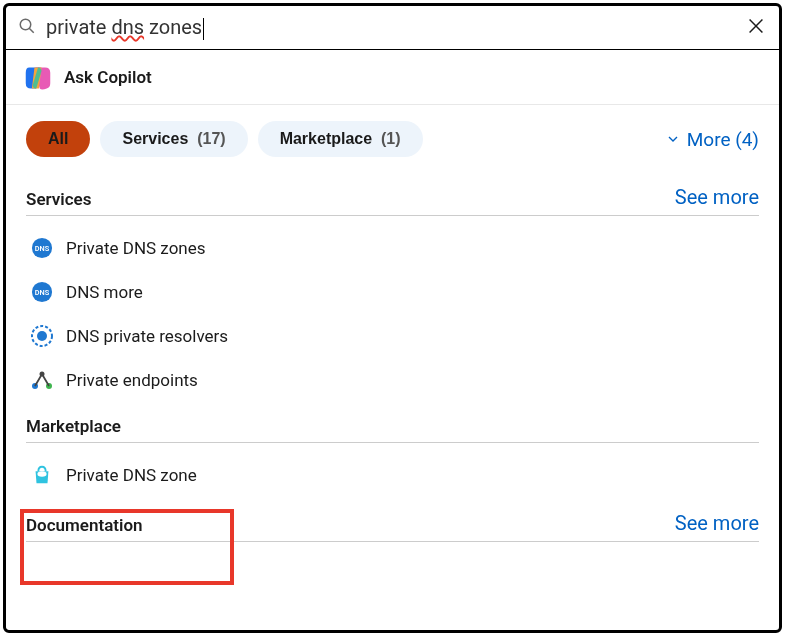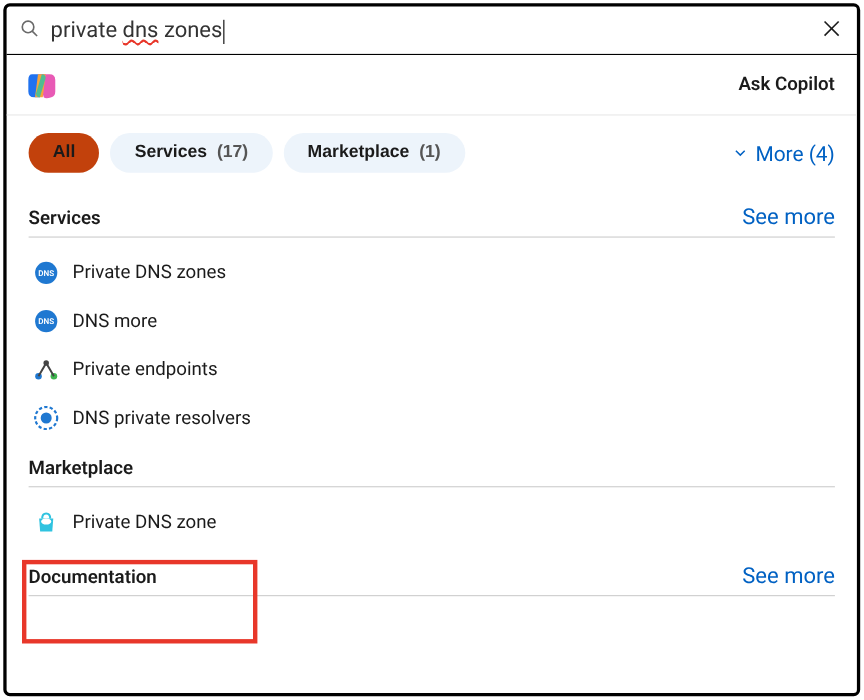--- a/index.html
+++ b/index.html
@@ -46,21 +46,20 @@
     }
     .dropdown {
       padding: 0 0 0 0;
     }
     .copilot-row {
       display: flex;
       align-items: center;
       padding: 14px 20px 14px 18px;
       border-bottom: 1px solid #e8e8e8;
       gap: 14px;
-      justify-content: space-between;
     }
     .copilot-icon {
       width: 26px;
       height: 26px;
       flex-shrink: 0;
     }
     .copilot-label {
       font-size: 17px;
       font-weight: 600;
       color: #1b1b1b;
@@ -239,38 +238,38 @@
           <span class="result-icon">
             <svg width="22" height="22" viewBox="0 0 24 24">
                 <circle cx="12" cy="12" r="11" fill="#1f78d1"></circle>
                 <text x="12" y="15" font-size="8" fill="#fff" text-anchor="middle" font-weight="600">DNS</text>
               </svg>
           </span>
           <span class="result-label">DNS more</span>
         </div>
         <div class="result-item">
           <span class="result-icon">
+            <svg width="24" height="24" viewBox="0 0 24 24">
+                <circle cx="12" cy="12" r="10" fill="none" stroke="#1f78d1" stroke-width="2" stroke-dasharray="3 2"></circle>
+                <circle cx="12" cy="12" r="5" fill="#1f78d1"></circle>
+              </svg>
+          </span>
+          <span class="result-label">DNS private resolvers</span>
+        </div>
+        <div class="result-item">
+          <span class="result-icon">
             <svg width="24" height="24" viewBox="0 0 24 24" fill="none">
                 <circle cx="5" cy="18" r="3" fill="#1f78d1"></circle>
                 <circle cx="19" cy="18" r="3" fill="#3fb54f"></circle>
                 <path d="M5 18 L12 6 L19 18" stroke="#444" stroke-width="1.8" fill="none"></path>
                 <circle cx="12" cy="6" r="2.5" fill="#444"></circle>
               </svg>
           </span>
           <span class="result-label">Private endpoints</span>
         </div>
-        <div class="result-item">
-          <span class="result-icon">
-            <svg width="24" height="24" viewBox="0 0 24 24">
-                <circle cx="12" cy="12" r="10" fill="none" stroke="#1f78d1" stroke-width="2" stroke-dasharray="3 2"></circle>
-                <circle cx="12" cy="12" r="5" fill="#1f78d1"></circle>
-              </svg>
-          </span>
-          <span class="result-label">DNS private resolvers</span>
-        </div>
       </div>
     </div>
 
     <div class="section">
       <div class="section-header">
         <span class="section-title">Marketplace</span>
       </div>
       <div class="result-list">
         <div class="result-item">
           <span class="result-icon">

